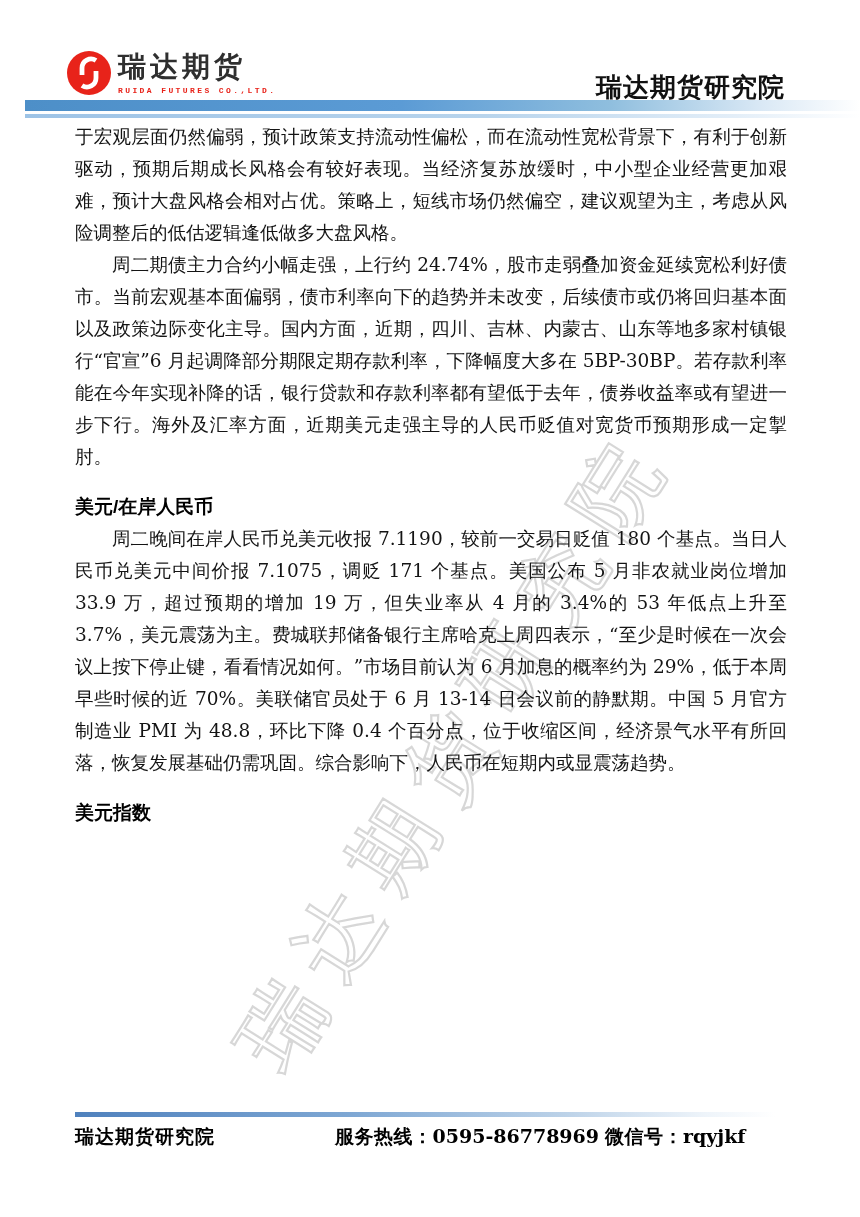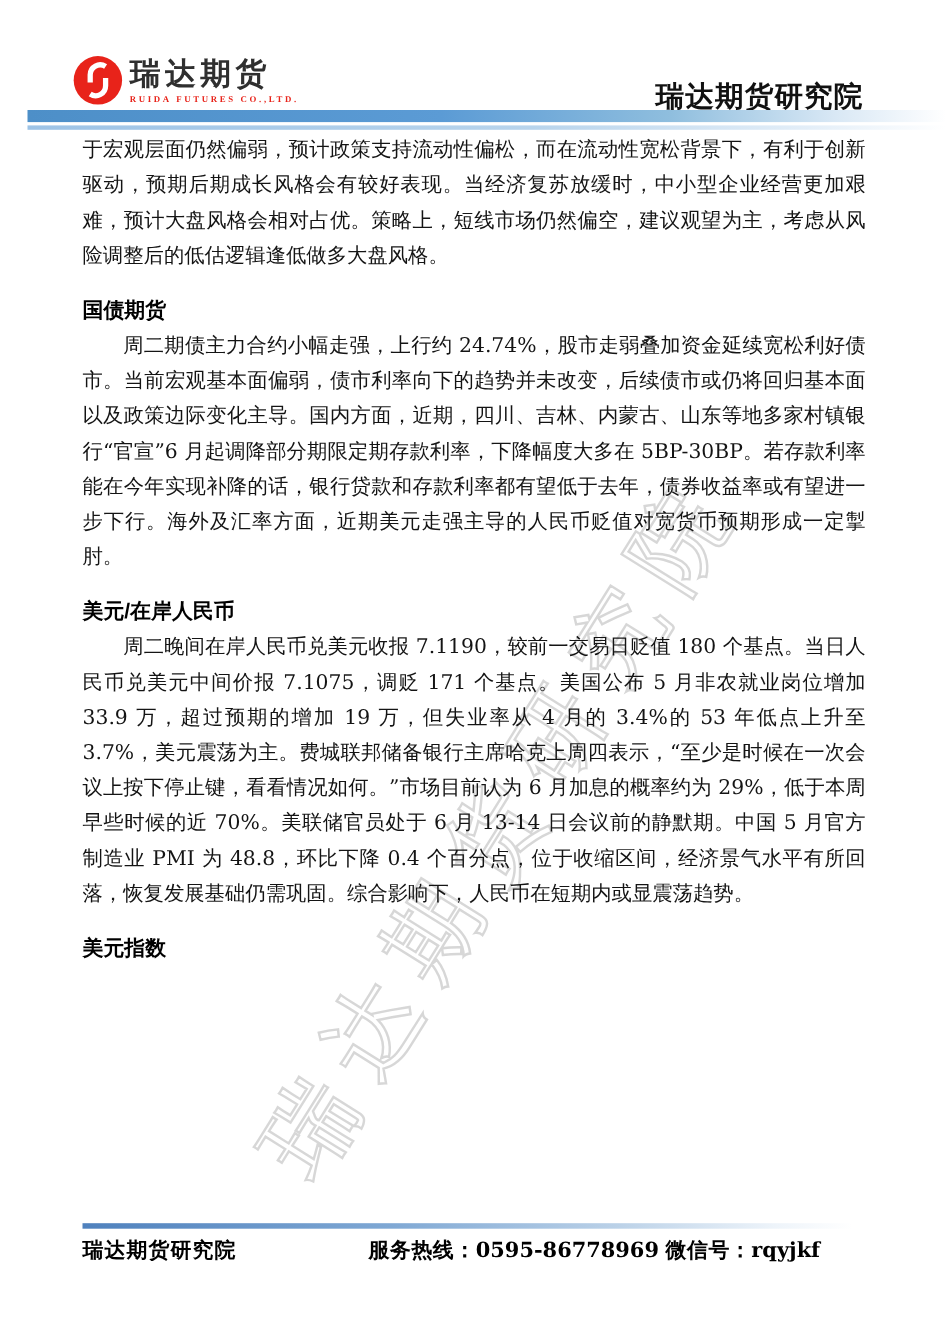--- a/index.html
+++ b/index.html
@@ -17,21 +17,21 @@
   .logo-icon{width:46px;height:46px;display:block;}
   .logo-textwrap{margin-left:6px;display:flex;flex-direction:column;}
   .logo-brand{
     font-size:28px;font-weight:bold;color:#2f2f2f;
     letter-spacing:4px;line-height:34px;
     font-family:"Liberation Sans","DejaVu Sans",sans-serif;
   }
   .logo-sub{
     font-size:8px;color:#e8231a;font-weight:bold;
     letter-spacing:2.4px;margin-top:2px;
-    font-family:Liberation Serif, serif;
+    font-family:Liberation Mono, monospace;
   }
   .institute-title{
     position:absolute;top:70px;right:75px;
     font-size:26px;color:#111;font-weight:600;letter-spacing:1px;
   }
   .header-bar{
     position:absolute;top:100px;left:25px;right:0;height:11px;
     background:linear-gradient(to right,#4d8fc8 0%,#5b9bd5 45%,#8fbede 70%,#d9e8f5 88%,#ffffff 100%);
   }
   .header-bar-thin{
@@ -97,21 +97,20 @@
     </div>
     <div class="institute-title">瑞达期货研究院</div>
     <div class="header-bar"></div>
     <div class="header-bar-thin"></div>
   </div>
 
   <div class="watermark">瑞达期货研究院</div>
 
   <div class="content">
     <p class="para">于宏观层面仍然偏弱，预计政策支持流动性偏松，而在流动性宽松背景下，有利于创新驱动，预期后期成长风格会有较好表现。当经济复苏放缓时，中小型企业经营更加艰难，预计大盘风格会相对占优。策略上，短线市场仍然偏空，建议观望为主，考虑从风险调整后的低估逻辑逢低做多大盘风格。</p>
-    <h3 class="sec-heading">国债期货</h3>
     <p class="para indent">周二期债主力合约小幅走强，上行约 24.74%，股市走弱叠加资金延续宽松利好债市。当前宏观基本面偏弱，债市利率向下的趋势并未改变，后续债市或仍将回归基本面以及政策边际变化主导。国内方面，近期，四川、吉林、内蒙古、山东等地多家村镇银行“官宣”6 月起调降部分期限定期存款利率，下降幅度大多在 5BP-30BP。若存款利率能在今年实现补降的话，银行贷款和存款利率都有望低于去年，债券收益率或有望进一步下行。海外及汇率方面，近期美元走强主导的人民币贬值对宽货币预期形成一定掣肘。</p>
     <h3 class="sec-heading">美元/在岸人民币</h3>
     <p class="para indent">周二晚间在岸人民币兑美元收报 7.1190，较前一交易日贬值 180 个基点。当日人民币兑美元中间价报 7.1075，调贬 171 个基点。美国公布 5 月非农就业岗位增加 33.9 万，超过预期的增加 19 万，但失业率从 4 月的 3.4%的 53 年低点上升至 3.7%，美元震荡为主。费城联邦储备银行主席哈克上周四表示，“至少是时候在一次会议上按下停止键，看看情况如何。”市场目前认为 6 月加息的概率约为 29%，低于本周早些时候的近 70%。美联储官员处于 6 月 13-14 日会议前的静默期。中国 5 月官方制造业 PMI 为 48.8，环比下降 0.4 个百分点，位于收缩区间，经济景气水平有所回落，恢复发展基础仍需巩固。综合影响下，人民币在短期内或显震荡趋势。</p>
     <h3 class="sec-heading">美元指数</h3>
   </div>
 
   <div class="footer">
     <div class="footer-bar"></div>
     <div class="footer-row">
       <span class="footer-institute">瑞达期货研究院</span>

